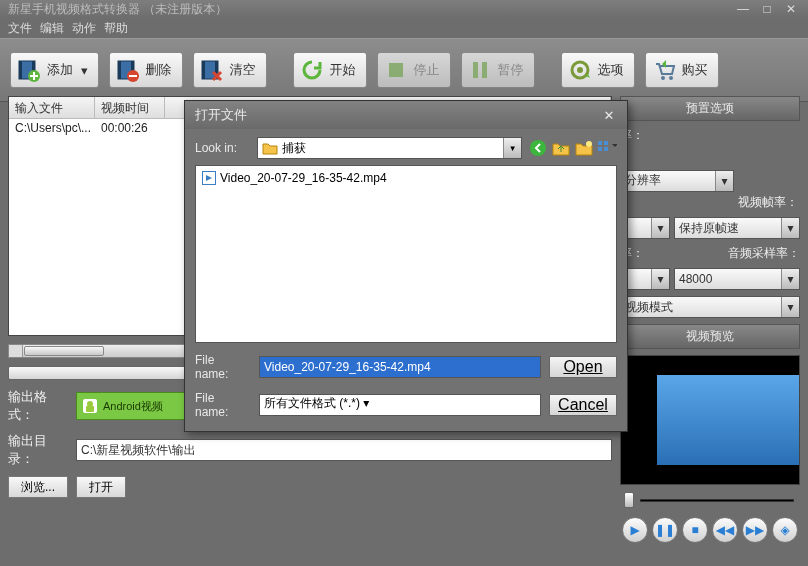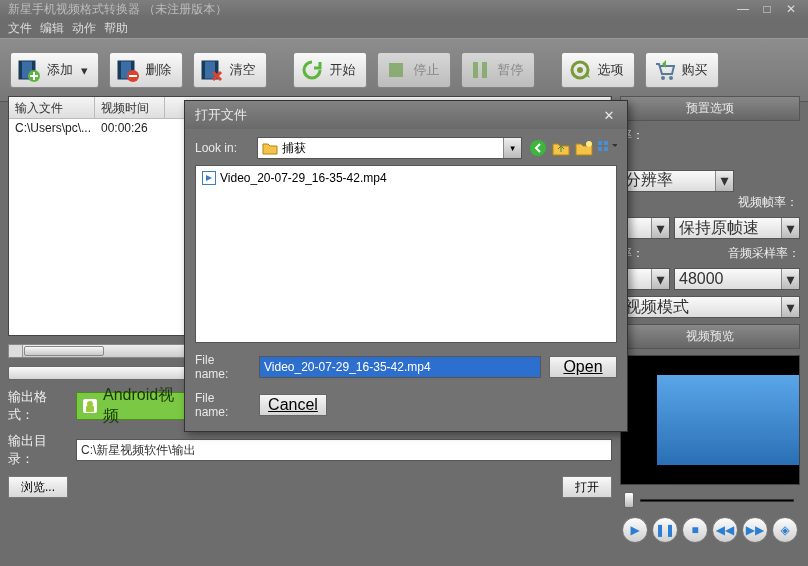--- a/index.html
+++ b/index.html
@@ -21,32 +21,32 @@
 .table-head div { border-right: 1px solid #bbb; padding: 3px 6px; font-size: 12px; color:#333; }
 .table-row { display: flex; height: 20px; }
 .table-row div { padding: 2px 6px; font-size: 12px; color:#222; }
 .hsb { height: 14px; background: linear-gradient(#eee,#ccc); border: 1px solid #888; display:flex; }
 .hsb .a { width:14px; background:#ddd; border-right:1px solid #999;}
 .hsb .b { width:14px; background:#ddd; border-left:1px solid #999; margin-left:auto;}
 .hsb .thumb{ width:80px; background:linear-gradient(#f8f8f8,#c8c8c8); border:1px solid #888; border-radius:2px; margin:1px;}
 .panel-title { background: linear-gradient(#888,#666); color:#e8e8e8; text-align:center; font-size:12px; padding:3px 0; border:1px solid #555;}
 .opt-row { display:flex; gap:4px; align-items:center; }
 .opt-label { color:#eee; font-size:12px; }
-.dd { background: linear-gradient(#fafafa,#ddd); border:1px solid #555; height:22px; display:flex; align-items:center; padding:0 4px; font-size:16px; color:#333; flex:1; position:relative; }
+.dd { background: linear-gradient(#fafafa,#ddd); border:1px solid #555; height:22px; display:flex; align-items:center; padding:0 4px; font-size:12px; color:#333; flex:1; position:relative; }
 .dd .arr { position:absolute; right:0; top:0; bottom:0; width:18px; background:linear-gradient(#eee,#bbb); border-left:1px solid #888; display:flex; align-items:center; justify-content:center; }
 .preview { background:#000; height:130px; border:1px solid #444; position:relative; }
 .preview .desk { position:absolute; left:20%; right:0; top:15%; bottom:15%; background:linear-gradient(180deg,#5aa6e8,#2a6fb5); }
 .play-ctrl { display:flex; gap:4px; justify-content:center; margin-top:6px; }
 .pbtn { width:26px; height:26px; border-radius:13px; background:linear-gradient(#fcfcfc,#d0d0d0); border:1px solid #777; display:flex; align-items:center; justify-content:center; color:#2a7fd4; cursor:pointer; font-size:12px; }
 .slider { height:10px; display:flex; align-items:center; margin-top:4px; }
 .slider .track{ flex:1; height:3px; background:#000; border:1px solid #333; margin:0 6px;}
 .slider .kn{ width:10px; height:16px; background:linear-gradient(#fff,#bbb); border:1px solid #666; border-radius:2px; margin-left:4px;}
 .out-row { display:flex; align-items:center; gap:6px; }
 .out-label { color:#eee; font-size:13px; width:62px; }
-.green-dd { background:#7ac843; border:1px solid #4a8a1e; height:28px; display:flex; align-items:center; flex:1; font-size:16px; padding:0 4px; color:#1a3a00;}
+.green-dd { background:#7ac843; border:1px solid #4a8a1e; height:28px; display:flex; align-items:center; flex:1; font-size:11px; padding:0 4px; color:#1a3a00;}
 .blue-dd { background:#b9dff6; border:1px solid #4a8acb; height:28px; display:flex; align-items:center; flex:1; font-size:12px; padding:0 6px; color:#1a3a6a; font-weight:bold;}
 .path-in { background:#fff; border:1px solid #555; height:22px; flex:1; padding:0 4px; font-size:12px; color:#333; display:flex; align-items:center;}
 .sbtn { background:linear-gradient(#f8f8f8,#d8d8d8); border:1px solid #777; height:22px; padding:0 12px; font-size:12px; cursor:pointer; }
 .progress { height:14px; background:linear-gradient(#fafafa,#d5d5d5); border:1px solid #666; border-radius:2px;}
 
 .dialog { position:absolute; left:184px; top:100px; width:444px; background:#727272; border:1px solid #333; box-shadow:3px 3px 8px rgba(0,0,0,0.4); }
 .dlg-title { background:linear-gradient(#828282,#6a6a6a); color:#e8e8e8; padding:5px 10px; display:flex; align-items:center; font-size:13px; }
 .dlg-title .x { margin-left:auto; width:16px; height:16px; display:flex; align-items:center; justify-content:center; cursor:pointer; }
 .dlg-body { padding:8px 10px 12px 10px; }
 .lookin { display:flex; align-items:center; gap:6px; margin-bottom:6px; }
@@ -217,21 +217,21 @@
         <span style="margin-left:auto;">▾</span>
       </div>
     </div>
 
     <div class="out-row">
       <div class="out-label">输出目录：</div>
       <div class="path-in">
           <span>C:\新星视频软件\输出</span>
         </div>
     </div>
-    <div class="out-row" style="justify-content:space-between; gap:8px;">
+    <div class="out-row" style="justify-content:flex-start; gap:8px;">
       <button class="sbtn">浏览...</button>
       <button class="sbtn">打开</button>
     </div>
   </div>
 
   <div class="right">
     <div class="panel-title">预置选项</div>
     <div class="opt-row">
       <div class="opt-label">率：</div>
       <div class="opt-label" style="margin-left:auto;"></div>
@@ -348,16 +348,20 @@
         <span>Video_20-07-29_16-35-42.mp4</span>
       </div>
     </div>
     <div class="frm-row">
       <label>File name:</label>
       <input class="sel-hl" value="Video_20-07-29_16-35-42.mp4" style="">
       <button class="dlg-btn">Open</button>
     </div>
     <div class="frm-row">
       <label>File name:</label>
+      <div class="dd2 sel" style="flex:1; position:relative;">
+        <span>所有文件格式 (*.*)</span>
+        <span class="arr">▾</span>
+      </div>
       <button class="dlg-btn">Cancel</button>
     </div>
   </div>
 </div>
 
 </body></html>

